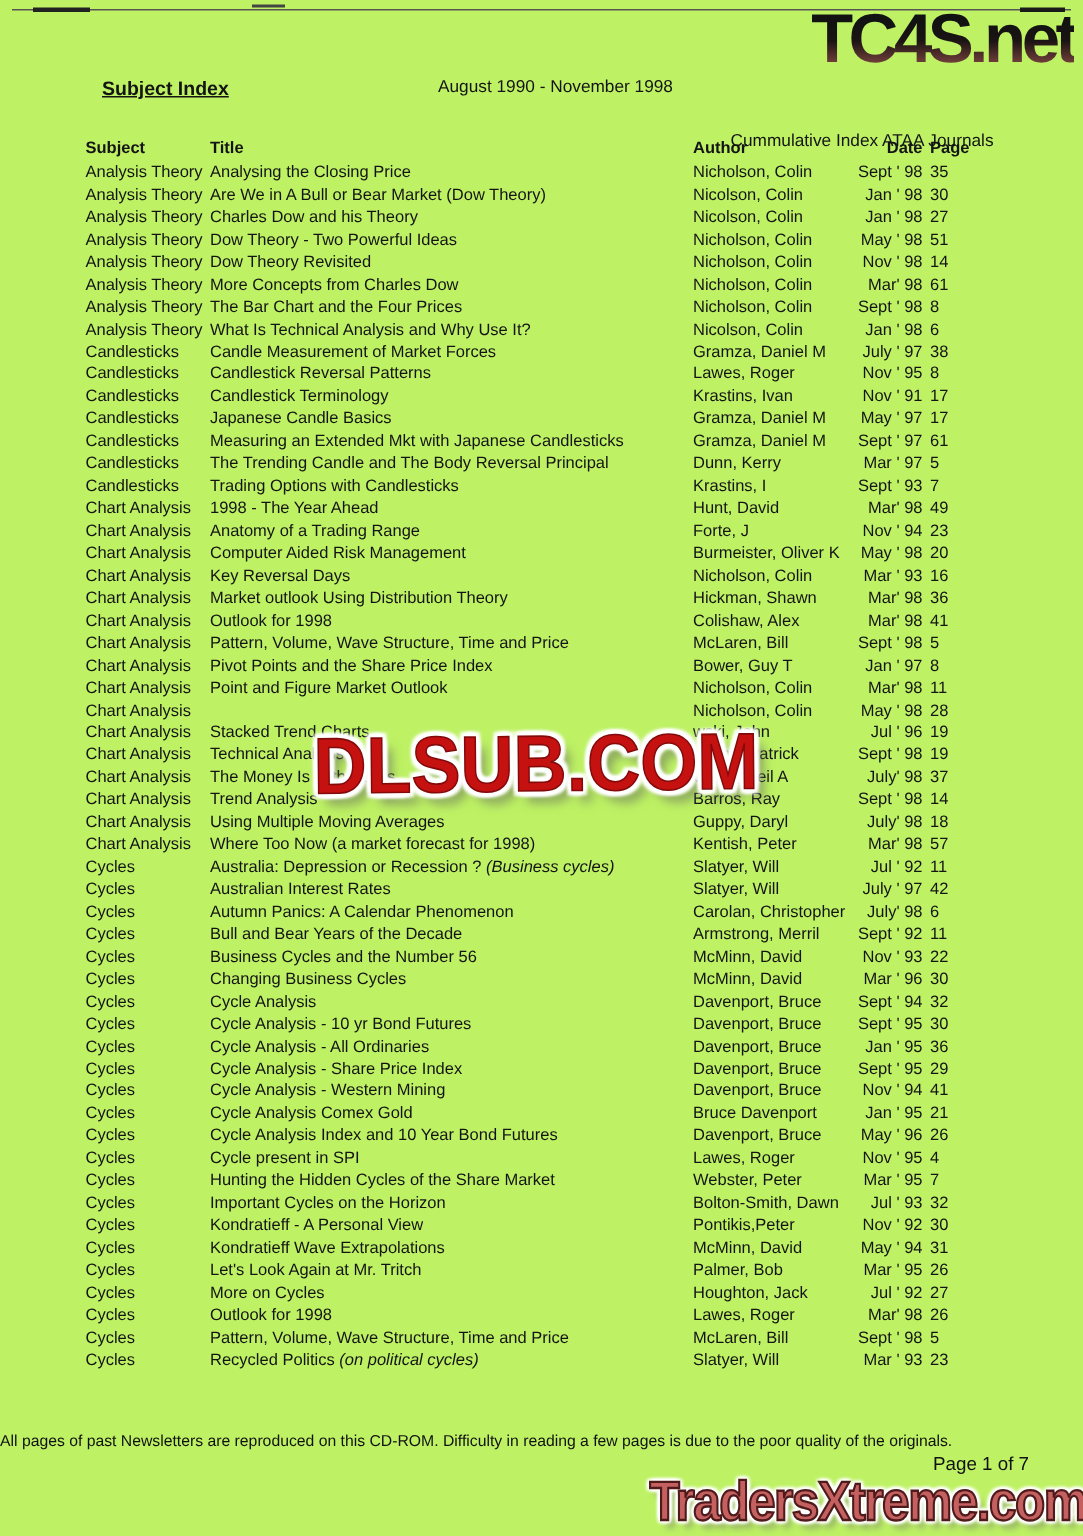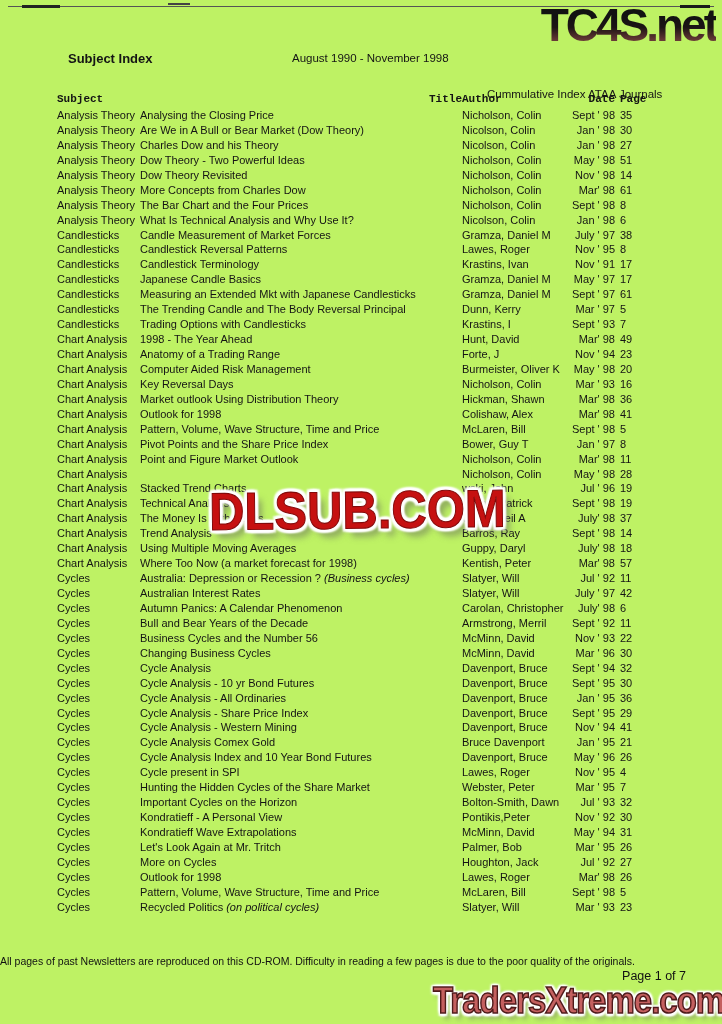--- a/index.html
+++ b/index.html
@@ -20,29 +20,29 @@
     font-size:46px; font-weight:bold; letter-spacing:-3px; line-height:1;
     transform:scaleY(1.0); white-space:nowrap; color:#2c1e1c;
   }
   @supports ((-webkit-background-clip:text) or (background-clip:text)) {
     .tc4s {
       background:linear-gradient(#121212 30%, #1c1414 55%, #6b3c38 85%, #855049 100%);
       -webkit-background-clip:text; background-clip:text; color:transparent;
     }
   }
 
-  .doc-title { position:absolute; left:68px; top:51px; font-size:13px; font-weight:bold; }
+  .doc-title { position:absolute; left:68px; top:51px; font-size:13px; font-weight:bold;text-decoration:underline; }
   .doc-range { position:absolute; left:292px; top:52px; font-size:11.5px; }
   .doc-sub   { position:absolute; left:487px; top:52px; font-size:11.5px;margin-top:36px; }
 
   
-  .hdr { position:absolute; top:93px; left:0; width:100%; height:15px; font-weight:bold; font-size:11px;font-family:Liberation Mono, monospace; }
+  .hdr { position:absolute; top:93px; left:0; width:100%; height:15px; font-weight:bold; font-size:11px; }
   .c-subject { position:absolute; left:57px;  white-space:nowrap; }
   .c-title   { position:absolute; left:140px; white-space:nowrap; }
-  .h-title   { position:absolute; left:140px; width:322px; text-align:right; }
+  .h-title   { position:absolute; left:140px; width:322px; text-align:left; }
   .c-author  { position:absolute; left:462px; white-space:nowrap; }
   .c-date    { position:absolute; left:535px; width:80px; text-align:right; white-space:nowrap; }
   .c-page    { position:absolute; left:620px; width:36px; white-space:nowrap; }
 
   #rows { position:absolute; top:108px; left:0; width:100%; font-size:11px; }
   .row { position:relative; height:14.95px; line-height:14.95px; }
   .t-italic { font-style:italic;margin-top:20px; }
 
   
   .dlsub {

